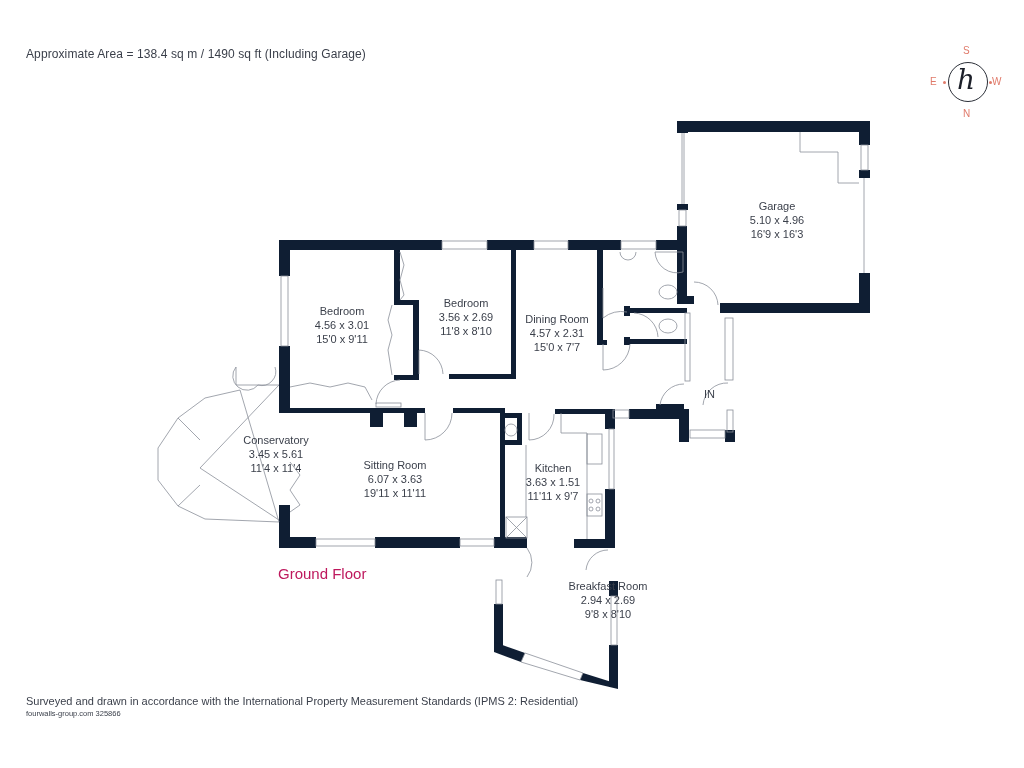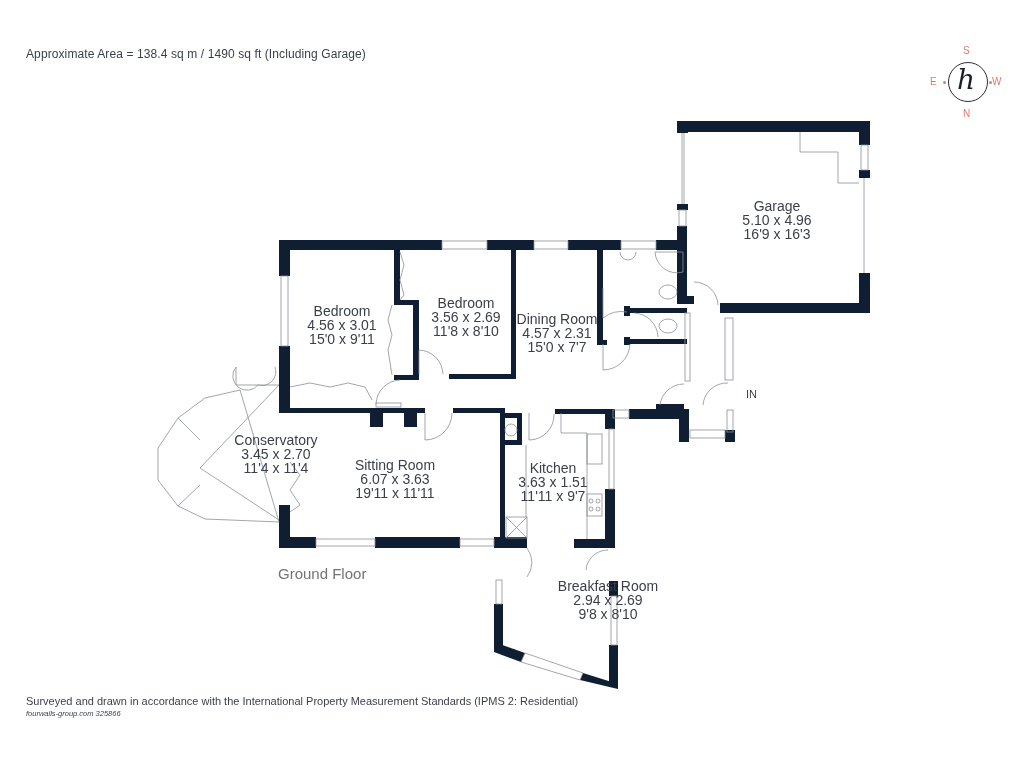--- a/index.html
+++ b/index.html
@@ -9,25 +9,25 @@
   .compass .ring { position:absolute; left:18px; top:17px; width:38px; height:38px; border:1px solid #2b2f38; border-radius:50%; }
   .compass .lbl { position:absolute; font-size:10px; color:#e07a6a; }
   .compass .s { left:33px; top:0px; }
   .compass .n { left:33px; top:63px; }
   .compass .e { left:0px; top:31px; }
   .compass .w { left:62px; top:31px; }
   .compass .dot-e { position:absolute; left:13px; top:36px; width:3px; height:3px; border-radius:50%; background:#e07a6a; }
   .compass .dot-w { position:absolute; left:59px; top:36px; width:3px; height:3px; border-radius:50%; background:#e07a6a; }
   .compass .glyph { position:absolute; left:27px; top:18px; font-family:"DejaVu Serif", serif; font-style:italic; font-size:28px; color:#1b1f29; }
   svg.plan { position:absolute; left:0; top:0; }
-  .room-label { position:absolute; text-align:center; font-size:14px; line-height:14px; color:#3a3f4a; white-space:nowrap; transform:translateX(-50%); }
-  .floor-label { position:absolute; left:278px; top:565px; font-size:15px; color:#737373; }
+  .room-label { position:absolute; text-align:center; font-size:11px; line-height:14px; color:#3a3f4a; white-space:nowrap; transform:translateX(-50%); }
+  .floor-label { position:absolute; left:278px; top:565px; font-size:15px; color:#be185d; }
   .footer1 { position:absolute; left:26px; top:695px; font-size:11px; color:#3a3f4a; }
-  .footer2 { position:absolute; left:26px; top:709px; font-size:7.5px; color:#3a3f4a;font-style:italic; }
-  .in-label { position:absolute; left:746px; top:388px; font-size:11px; color:#3a3f4a; }
+  .footer2 { position:absolute; left:26px; top:709px; font-size:7.5px; color:#3a3f4a; }
+  .in-label { position:absolute; left:704px; top:388px; font-size:11px; color:#3a3f4a; }
 </style>
 </head>
 <body>
 
 <div class="area-text">Approximate Area = 138.4 sq m / 1490 sq ft (Including Garage)</div>
 
 <div class="compass">
   <span class="lbl s">S</span>
   <span class="lbl n">N</span>
   <span class="lbl e">E</span>
@@ -202,21 +202,21 @@
 </div>
 
 <div class="room-label" style="left:557px; top:312px;">
   <div>Dining Room</div>
   <div>4.57 x 2.31</div>
   <div>15'0 x 7'7</div>
 </div>
 
 <div class="room-label" style="left:228px; top:433px;margin-left:48px;">
   <div>Conservatory</div>
-  <div>3.45 x 2.70</div>
+  <div>3.45 x 5.61</div>
   <div>11'4 x 11'4</div>
 </div>
 
 <div class="room-label" style="left:395px; top:458px;">
   <div>Sitting Room</div>
   <div>6.07 x 3.63</div>
   <div>19'11 x 11'11</div>
 </div>
 
 <div class="room-label" style="left:553px; top:461px;">

